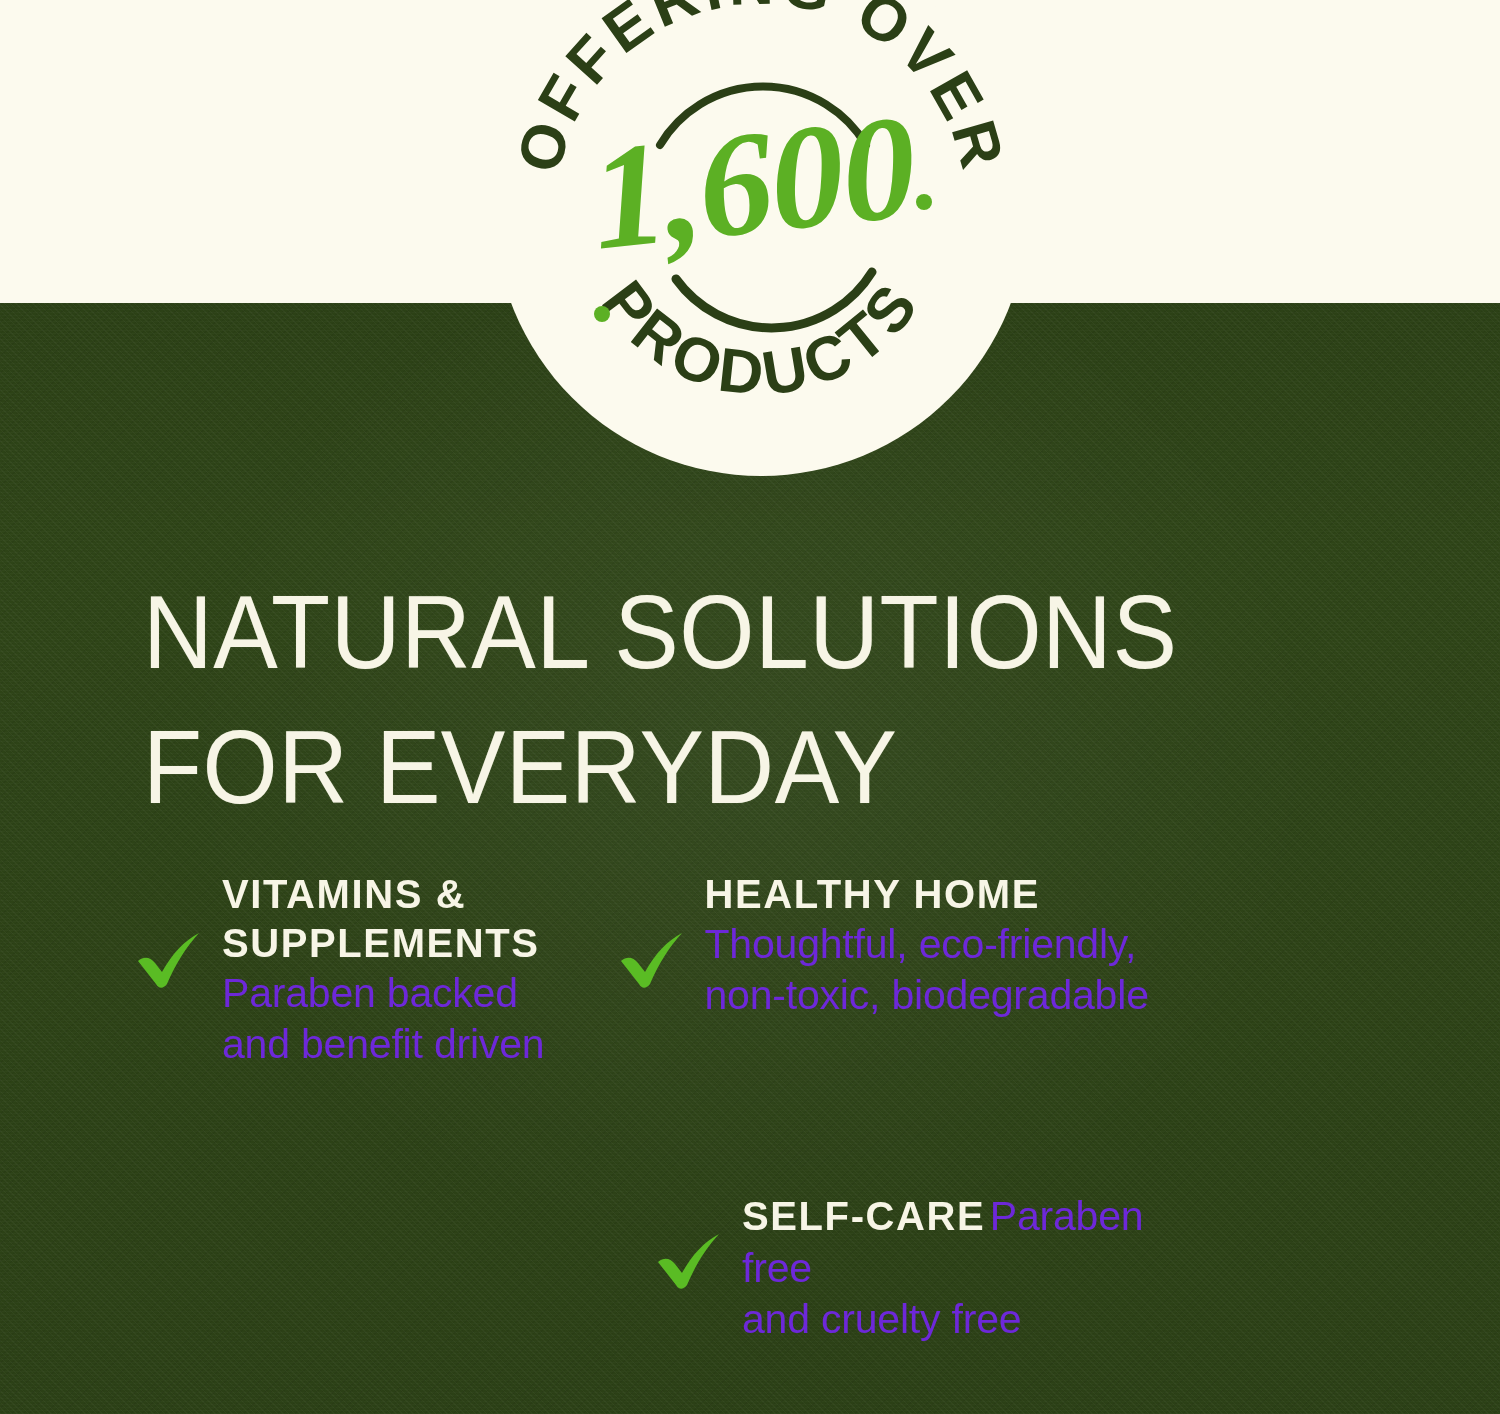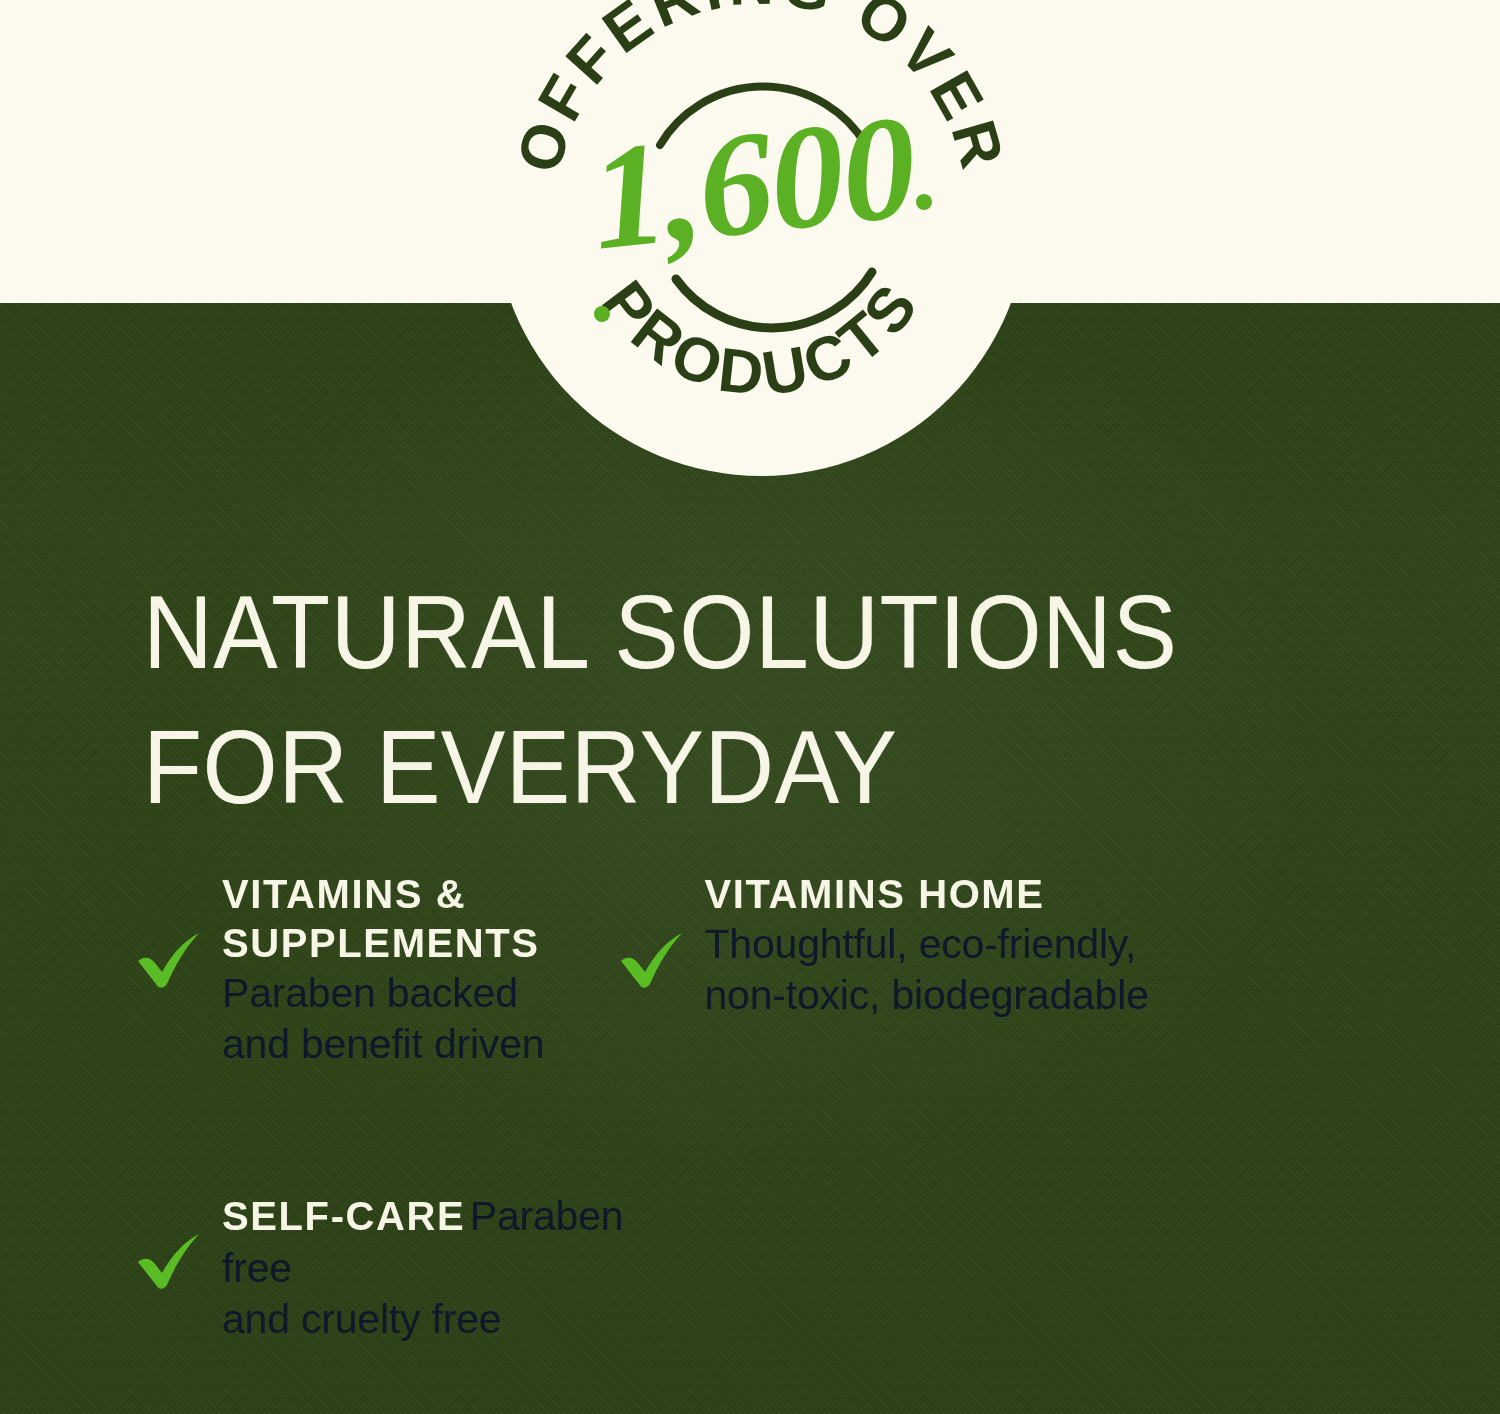--- a/index.html
+++ b/index.html
@@ -89,20 +89,21 @@
   .features {
     position: absolute;
     left: 0;
     top: 868px;
     width: 1500px;
     z-index: 4;
   }
   .feature-row {
     display: flex;
     width: 1200px;
+    justify-content: flex-end;
   }
   .feature-row.row-2 { margin-top: 118px; }
 
   .feature {
     display: flex;
     align-items: flex-start;
     box-sizing: border-box;
   }
   .feature.col-left  { width: 680px; padding-left: 134px; }
   .feature.col-right { width: 760px; padding-left: 40px;  }
@@ -123,21 +124,21 @@
     color: #F7F5E6;
     font-family: "Liberation Sans", sans-serif;
     font-weight: bold;
     font-size: 40px;
     line-height: 1.22;
     letter-spacing: 1.6px;
     white-space: pre-line;
     margin: 0 0 2px 0;
   }
   .feature-desc {
-    color: #0f172a;
+    color: #6d28d9;
     font-family: "Liberation Sans", sans-serif;
     font-weight: 400;
     font-size: 41px;
     line-height: 1.26;
     letter-spacing: -0.2px;
     white-space: pre-line;
     margin: 0;
   }
 </style>
 </head>
@@ -199,21 +200,21 @@
         </span>
       </div>
 
       <div class="feature col-right">
         <span class="check">
           <svg viewBox="0 0 72 72" xmlns="http://www.w3.org/2000/svg" aria-hidden="true">
             <path d="M4 37 C10 32 16 33 21 39 L28 48 C38 30 50 17 65 9 C52 23 41 41 33 60 C29 65 25 65 22 60 Z" fill="#5ABC24"></path>
           </svg>
         </span>
         <span class="feature-text">
-          <span class="feature-title">VITAMINS HOME</span>
+          <span class="feature-title">HEALTHY HOME</span>
           <span class="feature-desc">Thoughtful, eco-friendly,
 non-toxic, biodegradable</span>
         </span>
       </div>
 
     </div>
 
     <div class="feature-row row-2">
 
       <div class="feature col-left">

